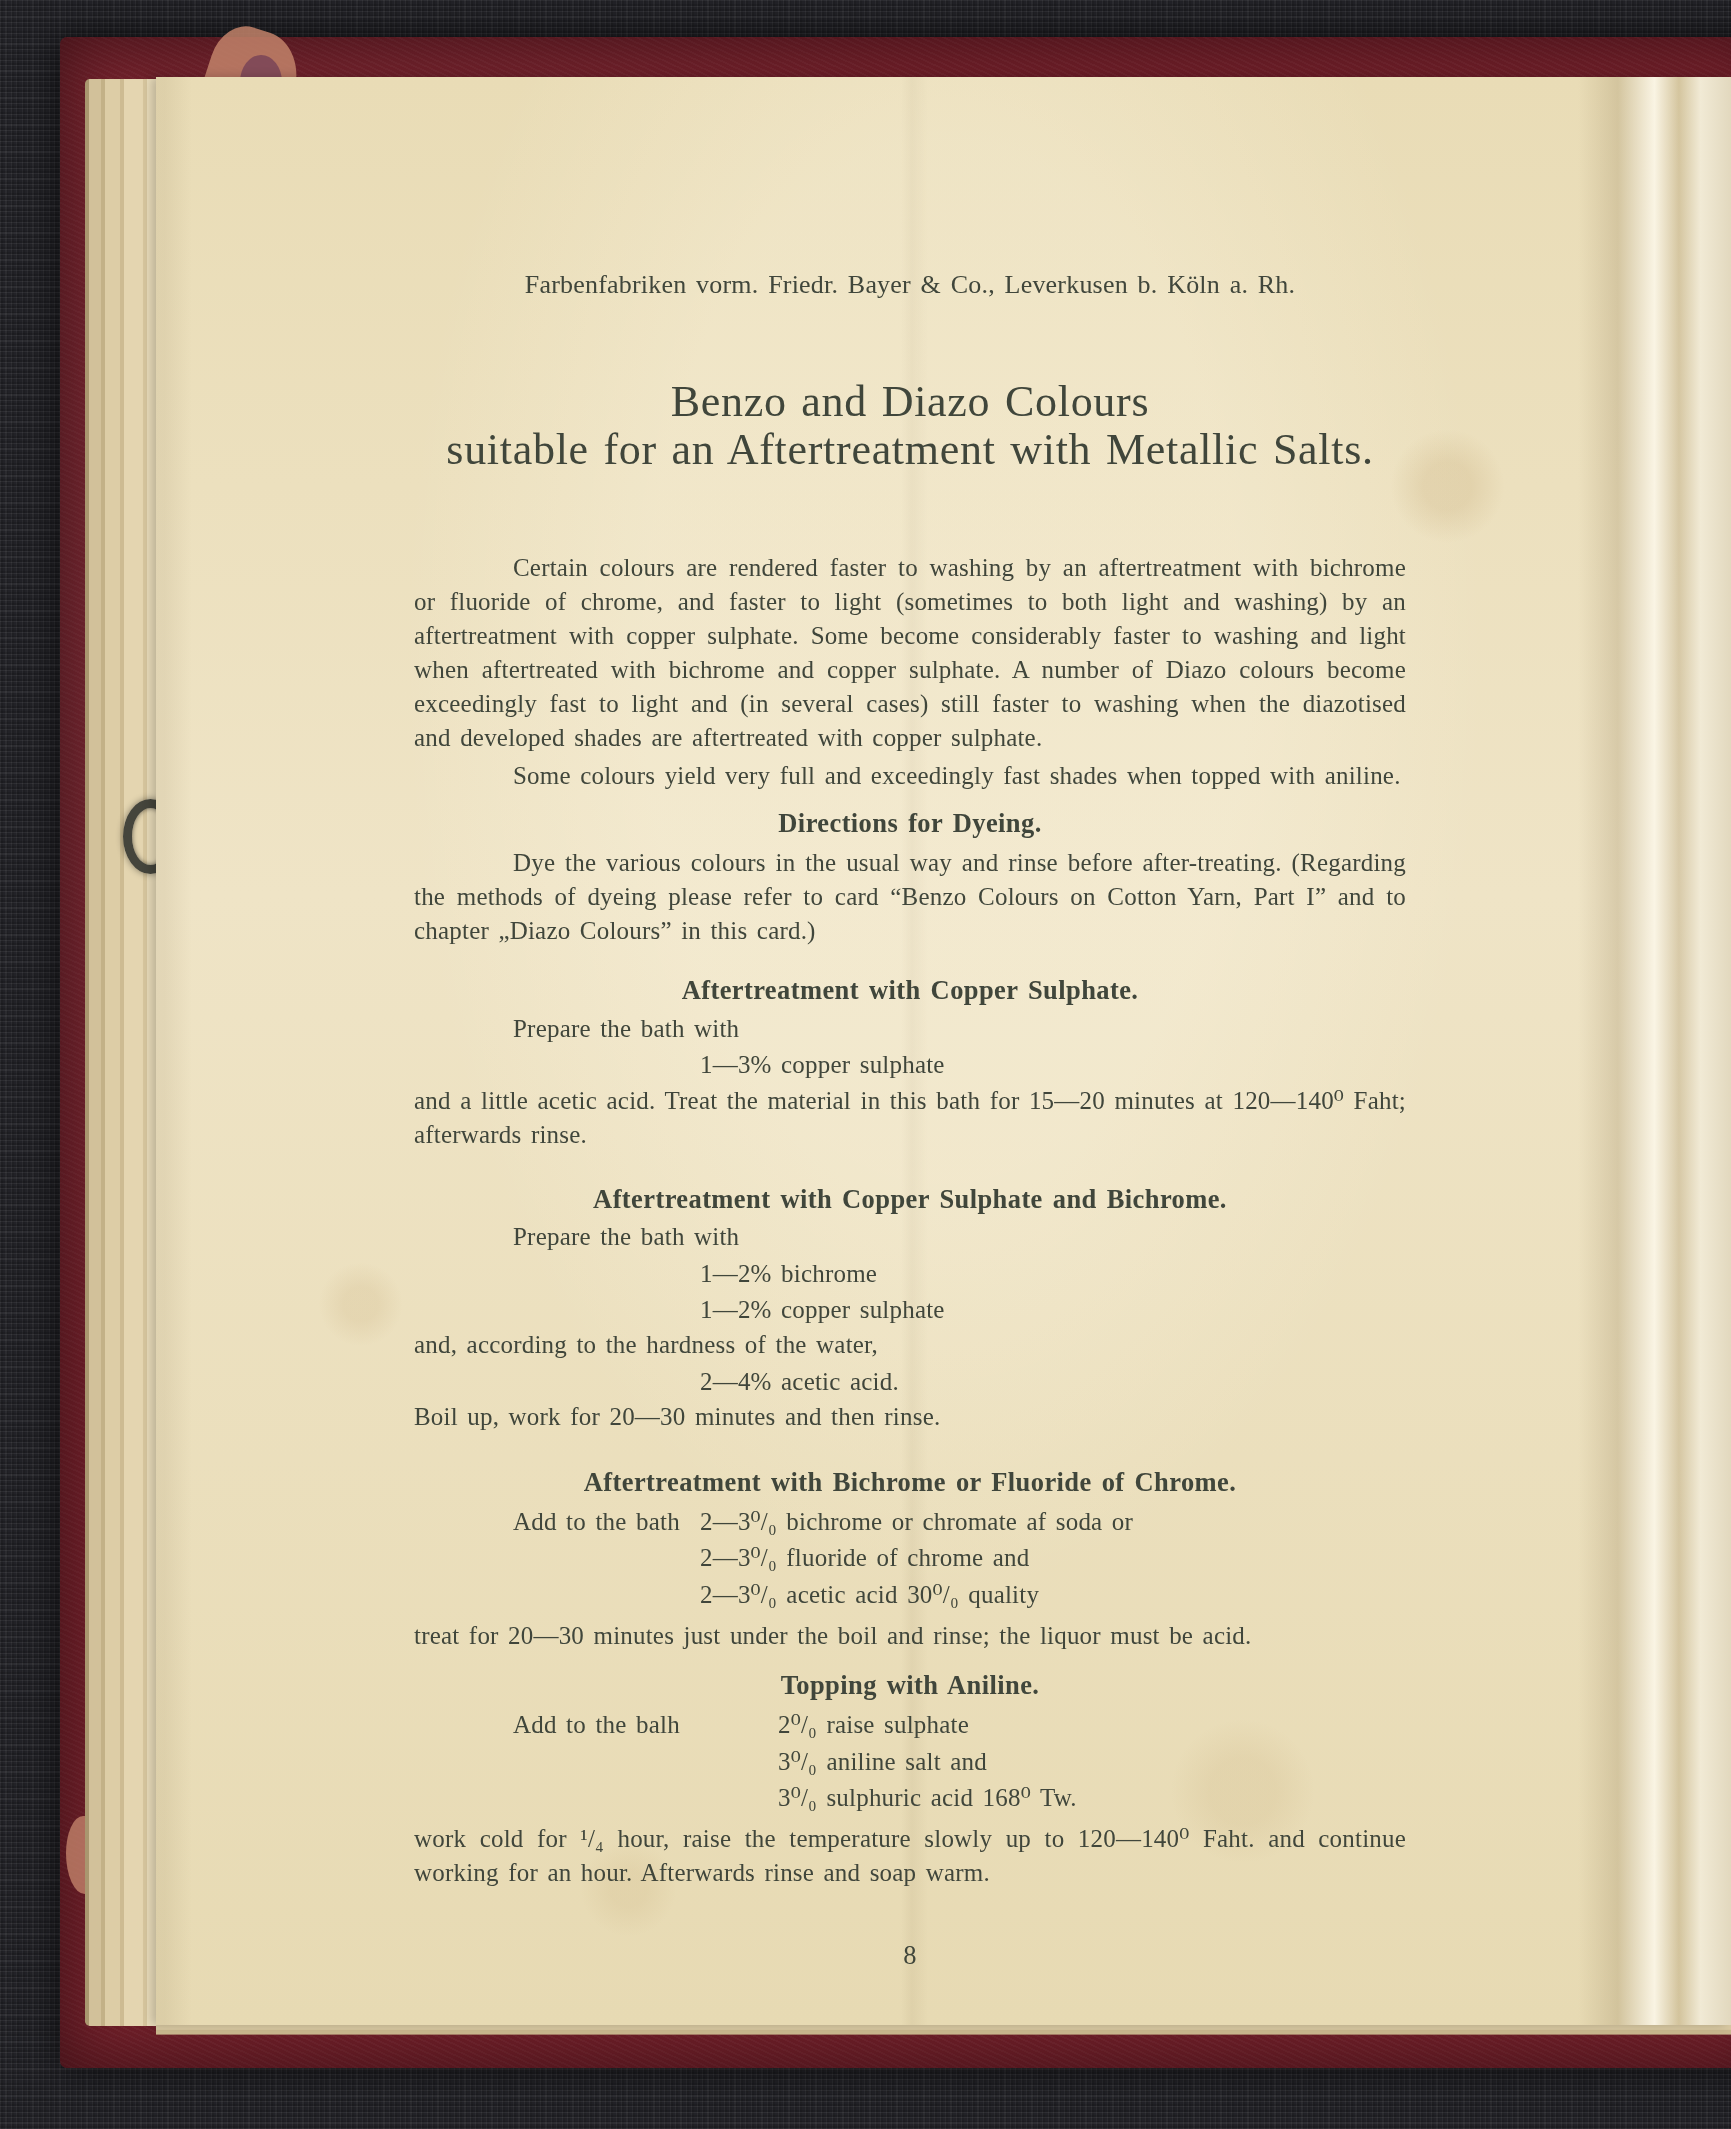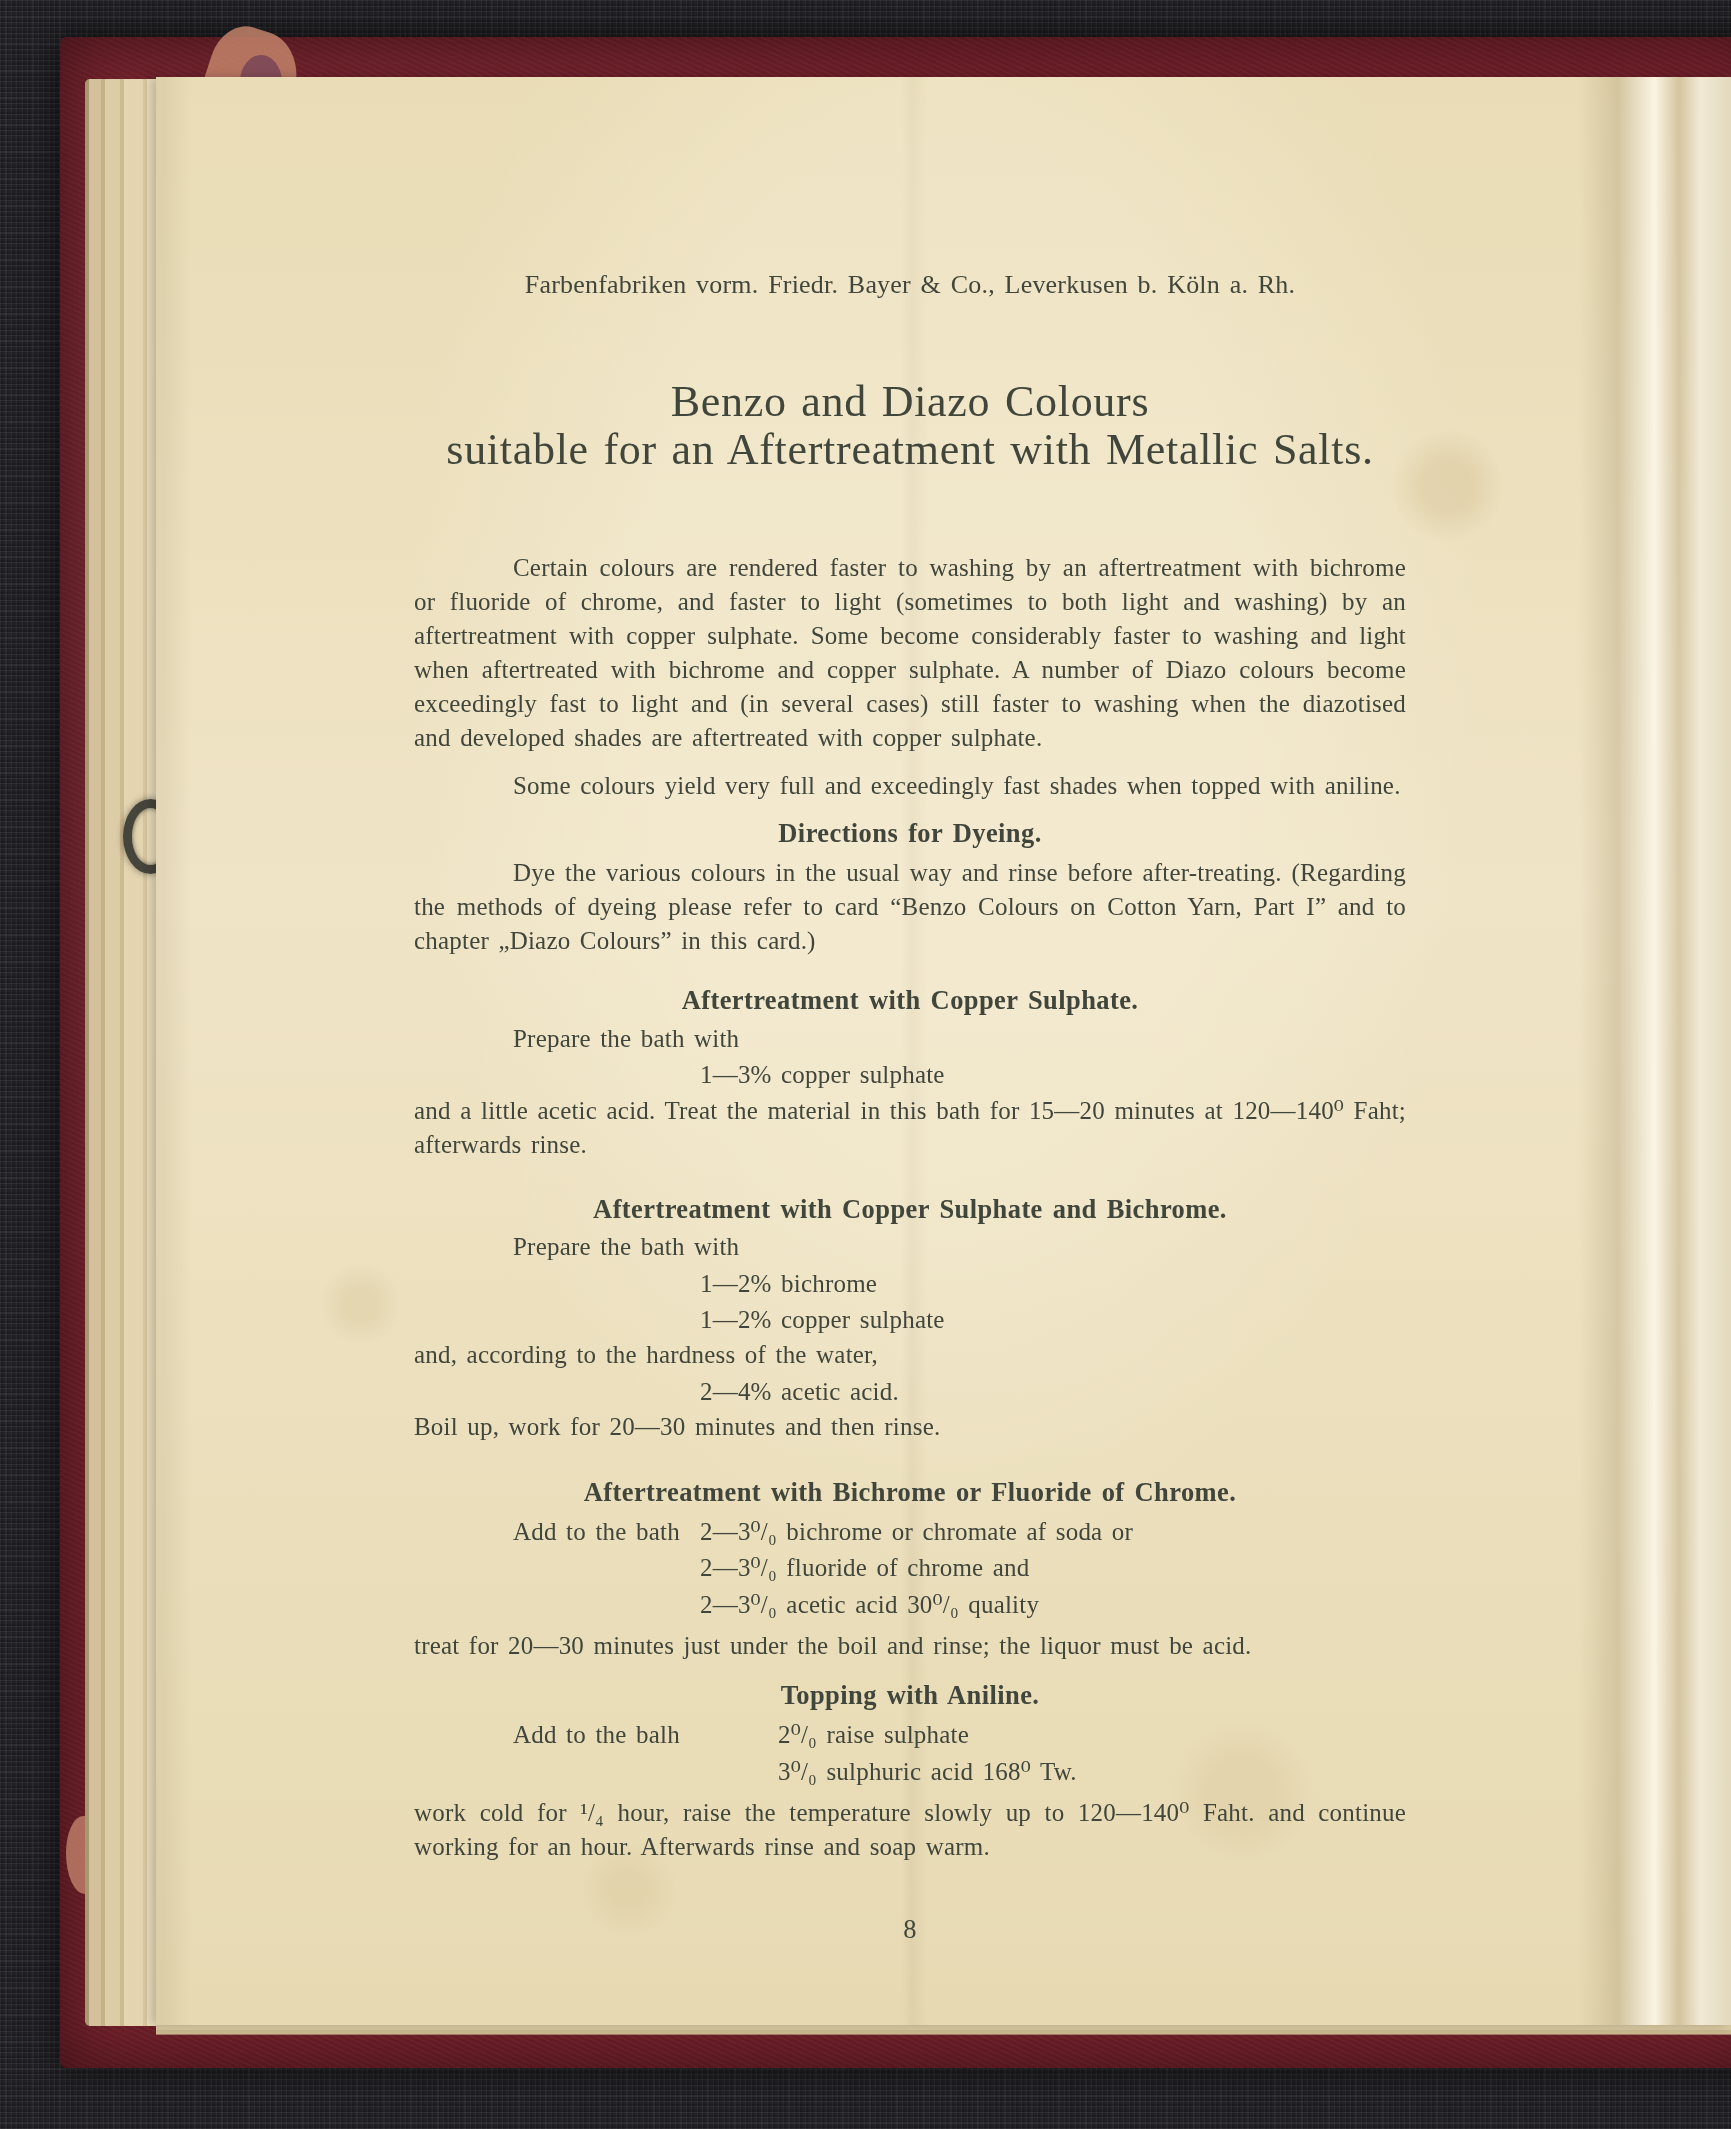--- a/index.html
+++ b/index.html
@@ -63,21 +63,21 @@
   .content{
     position:relative;margin:191px 0 0 258px;width:992px;
     color:var(--ink,#40463b);
     font-family:"Liberation Serif","DejaVu Serif",serif;
     font-size:25px;line-height:34px;letter-spacing:0.2px;word-spacing:3px;
   }
   .letterhead{margin:0;text-align:center;font-size:26px;}
   .title{margin:76px 0 0;text-align:center;font-size:44px;line-height:48px;font-weight:400;letter-spacing:0.7px;}
   .para{margin:0;text-align:justify;text-indent:99px;}
   .p1{margin-top:77px;}
-  .p2{margin-top:14px;}
+  .p2{margin-top:4px;}
   .cont{margin:1.2px 0 0;text-align:justify;text-indent:0;}
   .sec-heading{margin:0;text-align:center;font-size:26.5px;font-weight:700;letter-spacing:0.4px;}
   .sec{margin-top:0;}
   .sec-directions .sec-heading{margin-top:13.2px;margin-bottom:6px;}
   .sec-copper .sec-heading{margin-top:25px;margin-bottom:4.8px;}
   .sec-copper-bichrome .sec-heading{margin-top:30px;margin-bottom:4.8px;}
   .sec-bichrome-fluoride .sec-heading{margin-top:31px;margin-bottom:6px;}
   .sec-topping .sec-heading{margin-top:15.6px;margin-bottom:4.8px;}
   .lead-line{margin:3.6px 0 0 99px;}
   .recipe{margin:2.4px 0 0 286px;}
@@ -147,20 +147,21 @@
           <div class="spacer-s"></div>
           <p class="cont">treat for 20—30 minutes just under the boil and rinse; the liquor must be acid.</p>
         </div>
 
         <div class="sec sec-topping">
           <h2 class="sec-heading">Topping with Aniline.</h2>
           <div class="with-lead">
             <span class="lead">Add to the balh</span>
           </div>
           <div class="recipe-wide">2⁰/₀ raise sulphate</div>
+          <div class="recipe-wide">3⁰/₀ aniline salt and</div>
           <div class="recipe-wide">3⁰/₀ sulphuric acid 168⁰ Tw.</div>
           <div class="spacer-s"></div>
           <p class="cont">work cold for ¹/₄ hour, raise the temperature slowly up to 120—140⁰ Faht. and continue working for an hour. Afterwards rinse and soap warm.</p>
         </div>
 
         <div class="page-number">8</div>
 
       </div>
     </div>
   </div>

